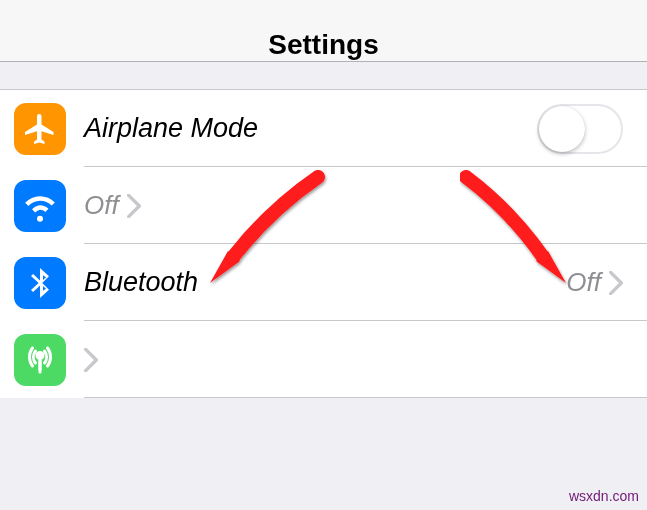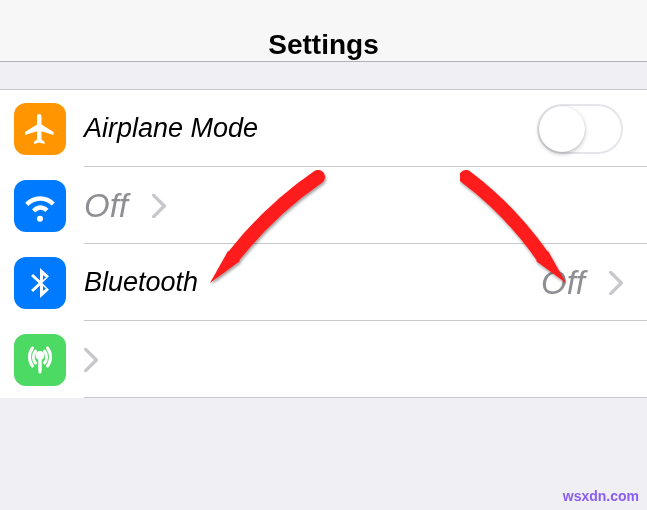--- a/index.html
+++ b/index.html
@@ -62,23 +62,23 @@
     margin-right: 18px;
     flex: 0 0 52px;
   }
   .label {
     font-size: 27px;
     color: #000;
     flex: 1 1 auto;
     font-weight: 400;
   }
   .status {
-    font-size: 33px;
+    font-size: 26px;
     color: #8e8e93;
-    margin-right: 24px;
+    margin-right: 8px;
   }
   .chevron {
     flex: 0 0 auto;
   }
   .chevron svg { display: block; }
   .toggle {
     width: 86px;
     height: 50px;
     border-radius: 25px;
     background: #fff;
@@ -106,23 +106,22 @@
                               #d8d8da 44px 56px),
       linear-gradient(0deg, #e7e7e9 0 14px, transparent 14px 16px, #e7e7e9 16px 30px);
     filter: blur(2px);
     opacity: 0.9;
   }
   .watermark {
     position: absolute;
     right: 8px;
     bottom: 6px;
     font-size: 14px;
-    color: #8b5cf6;
+    color: #701a75;
     font-family: Arial, sans-serif;
-    font-weight: bold;
   }
   .arrow {
     position: absolute;
     pointer-events: none;
   }
 </style>
 </head>
 <body>
 
 <div class="header">

